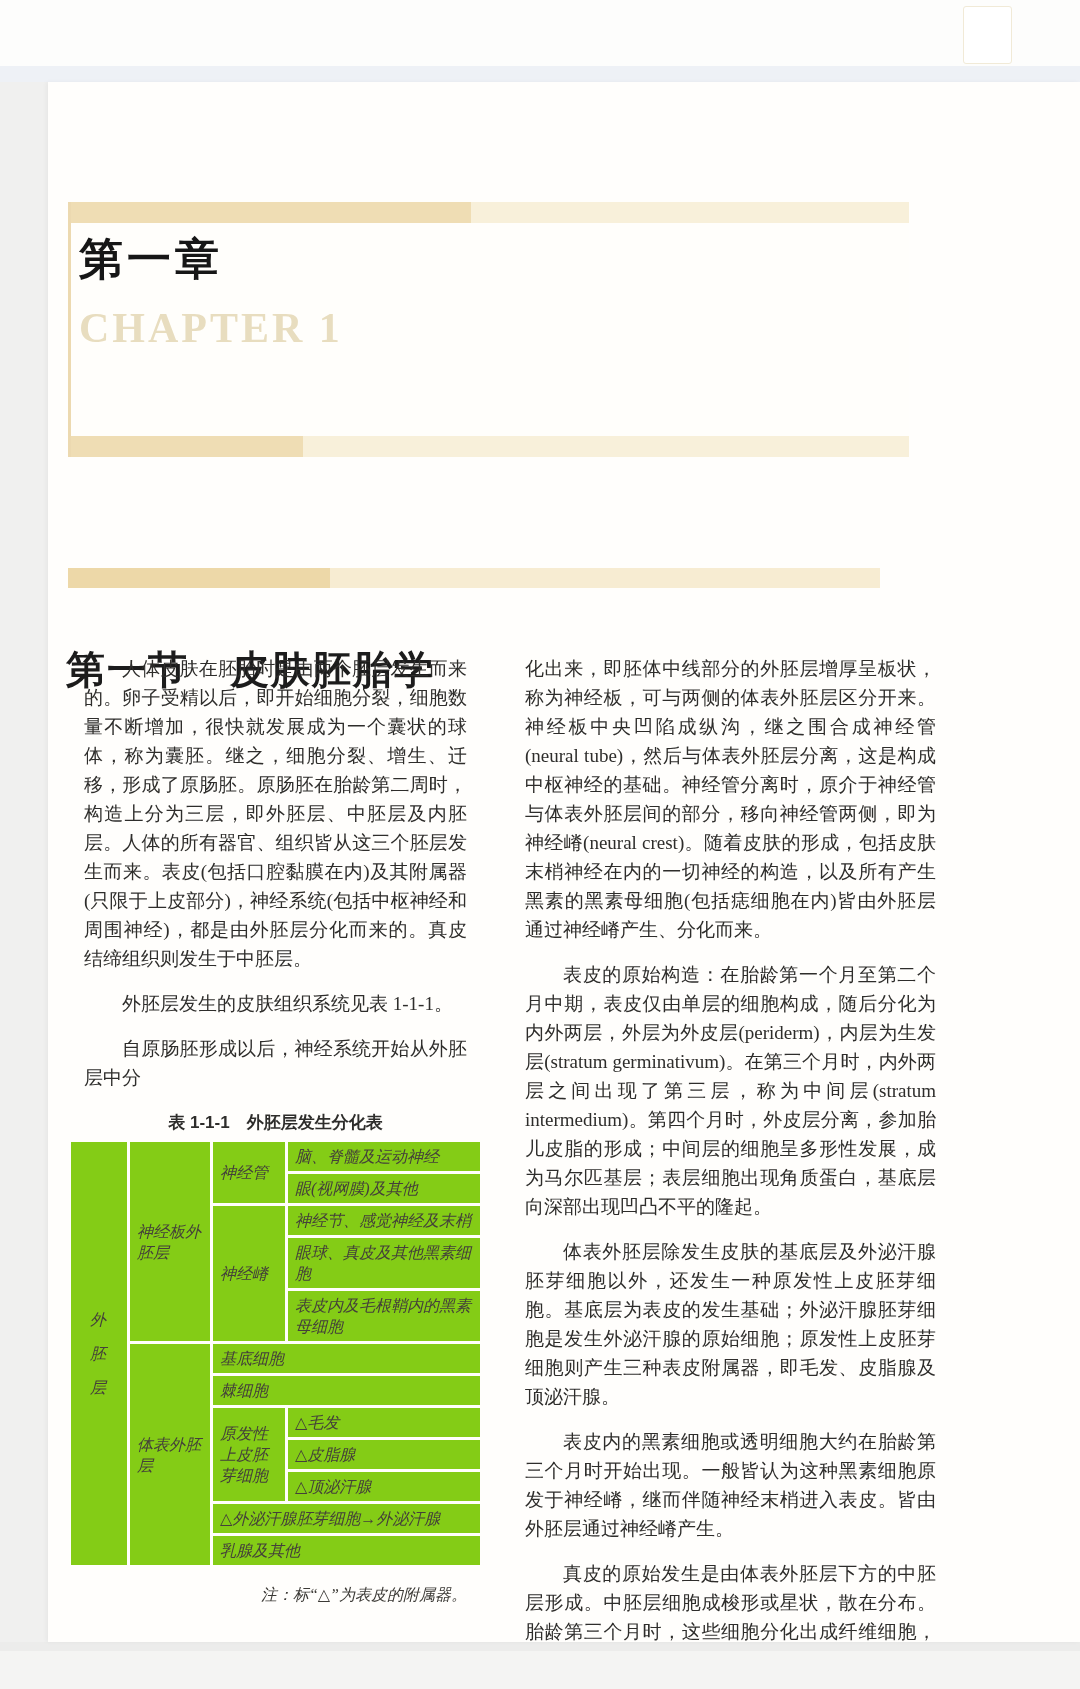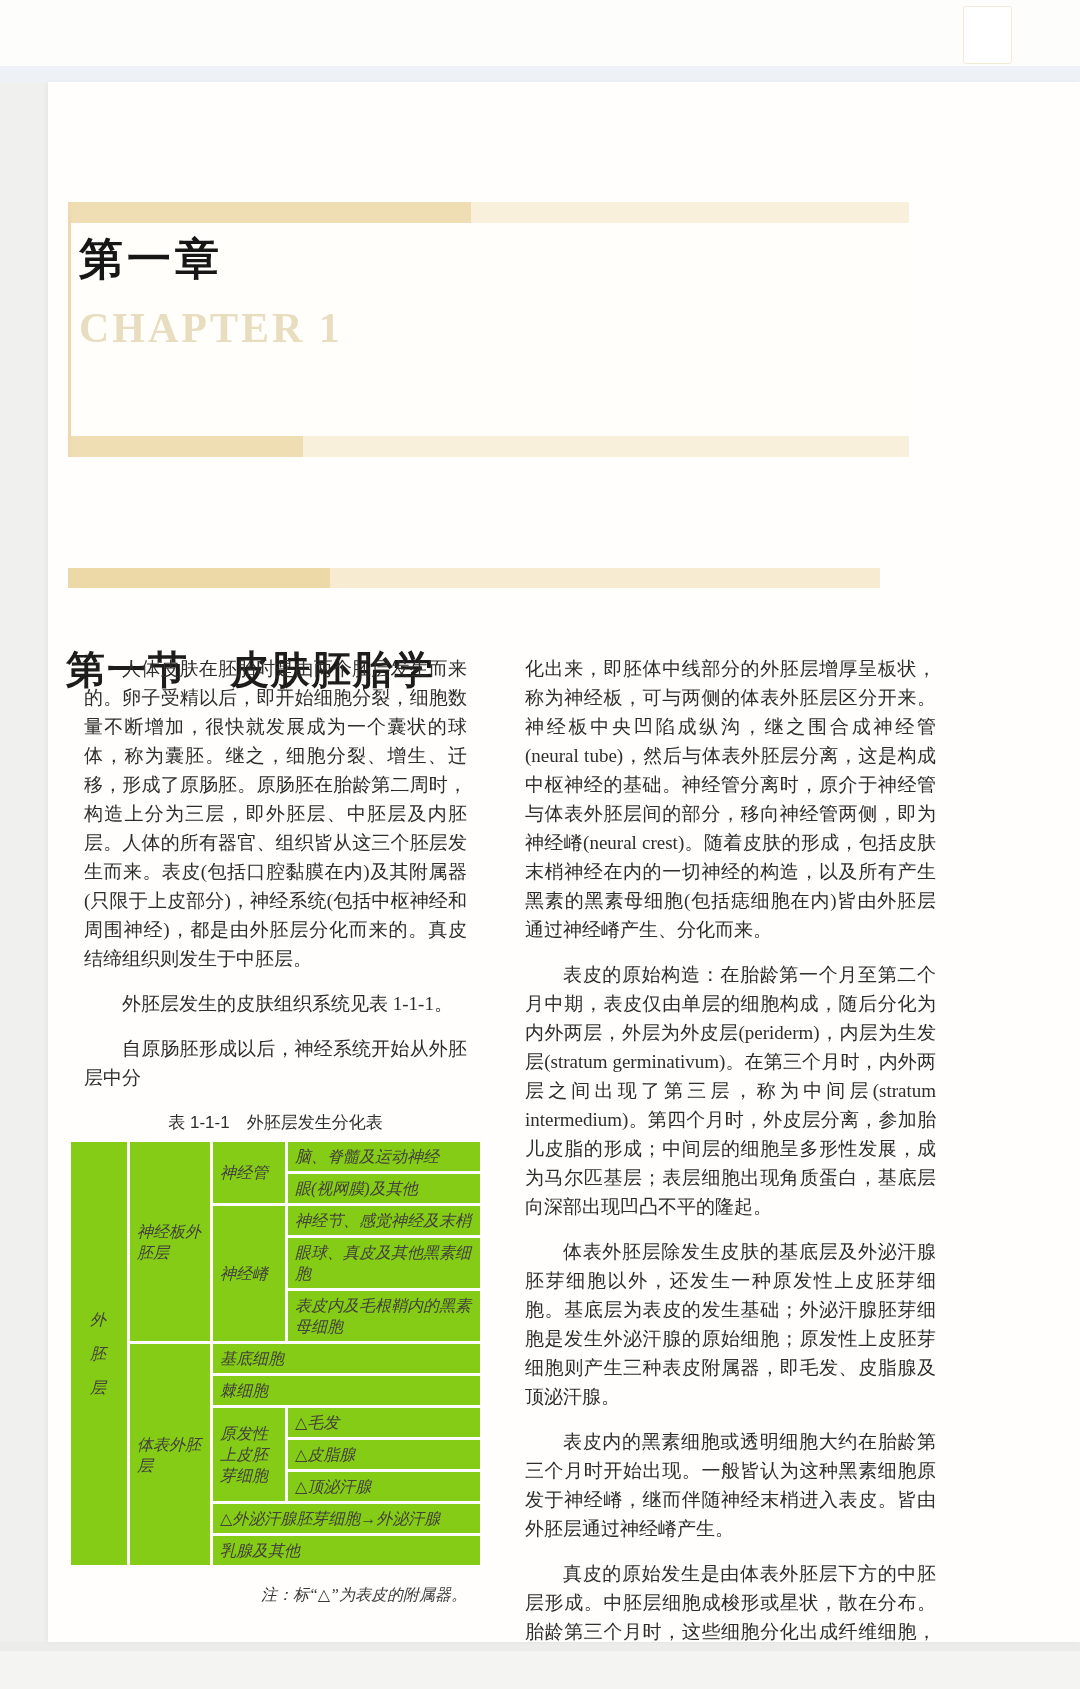--- a/index.html
+++ b/index.html
@@ -32,21 +32,21 @@
 
   
   .columns{position:absolute;left:20px;top:556px;width:992px;display:flex;align-items:flex-start;gap:26px;}
   .col{font-size:19px;line-height:29px;color:#2e2d2b;text-align:justify;}
   .col-left{width:415px;}
   .col-right{width:443px;}
   .para{margin:16px;}
   .indent{text-indent:2em;}
 
   
-  .table-caption{margin:14px 0 2px 0;text-align:center;font-family:"Liberation Sans","DejaVu Sans",sans-serif;font-weight:normal;font-size:17px;color:#2e2d2b;}
+  .table-caption{margin:14px 0 2px 0;text-align:center;font-family:"Liberation Sans","DejaVu Sans",sans-serif;font-weight:bold;font-size:17px;color:#2e2d2b;}
   table.diff{border-collapse:separate;border-spacing:3px;width:100%;font-size:16px;line-height:21px;color:#44403a;font-style:italic;}
   table.diff td{background:#84cc16;padding:4px 7px;vertical-align:middle;text-align:left;}
   td.trunk{background:#f0dfab;width:42px;text-align:center;}
   td.trunk div{width:18px;margin:0 auto;word-break:break-all;line-height:34px;font-style:italic;}
   td.branch{width:66px;text-align:center;}
   td.sub{width:58px;}
   .footnote{margin-top:12px;font-size:16px;color:#3c3a36;font-style:italic;text-align:right;text-indent:0;}
 </style>
 </head>
 <body>

